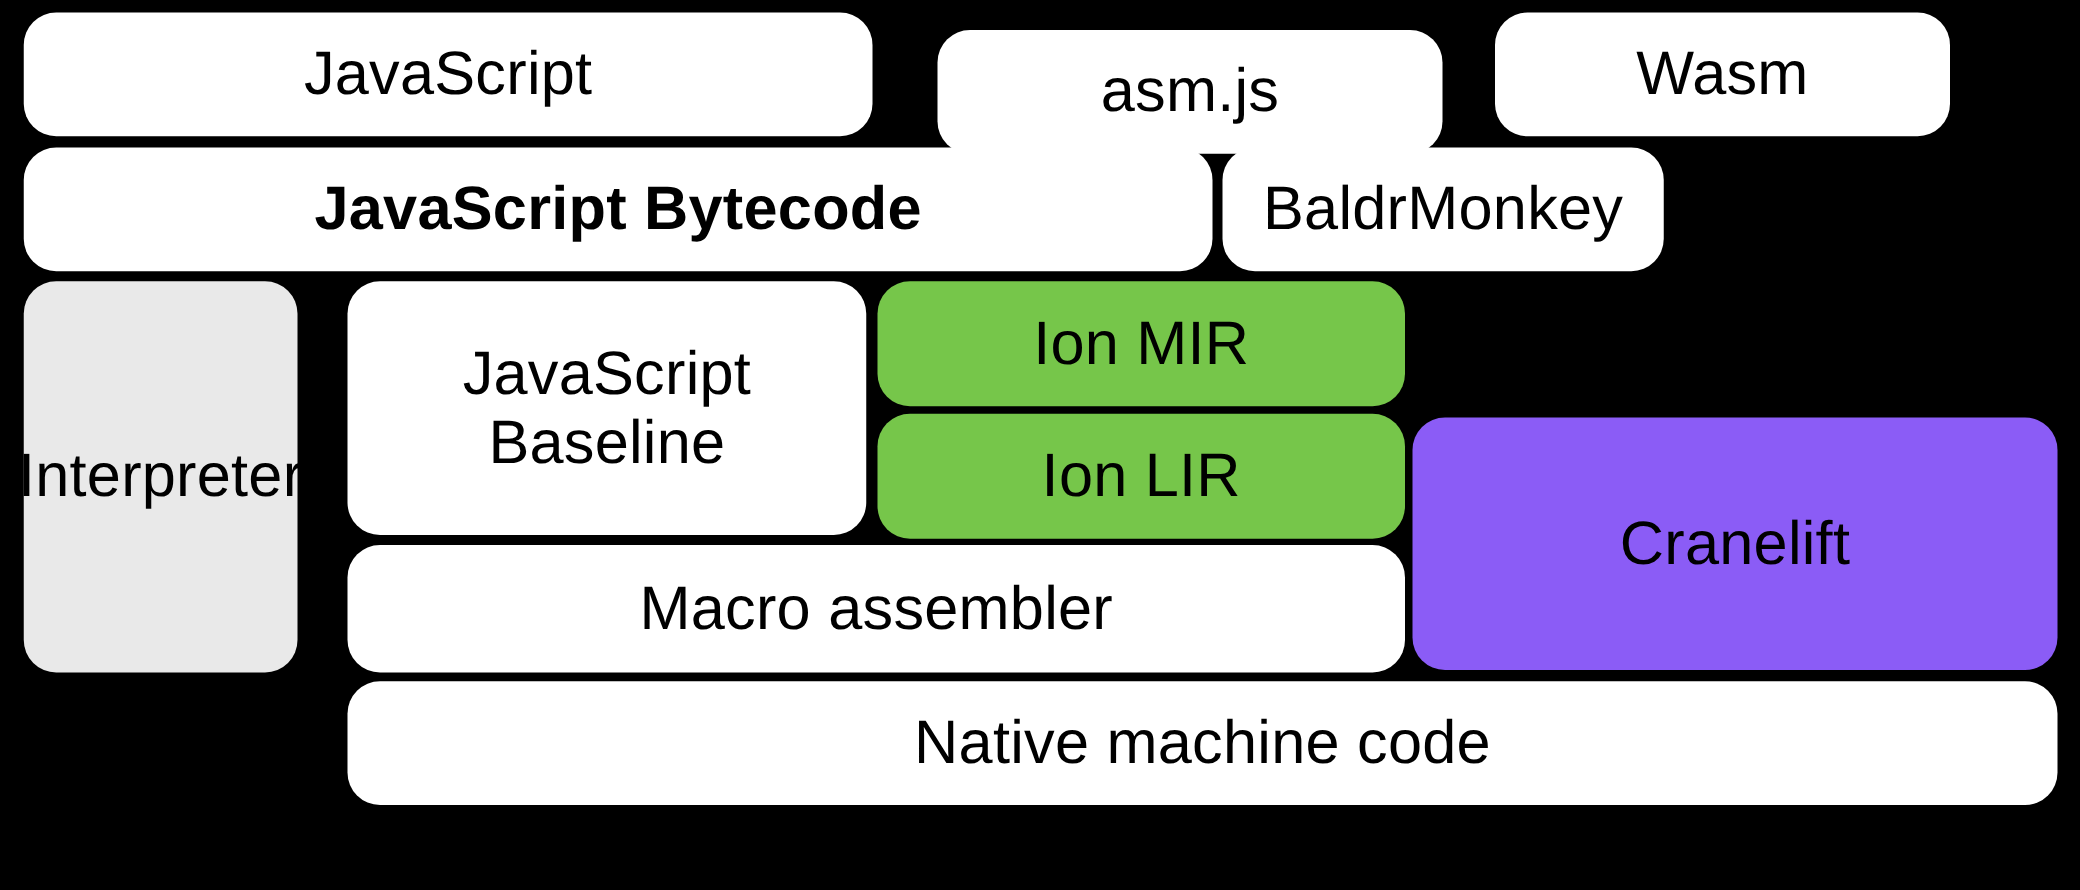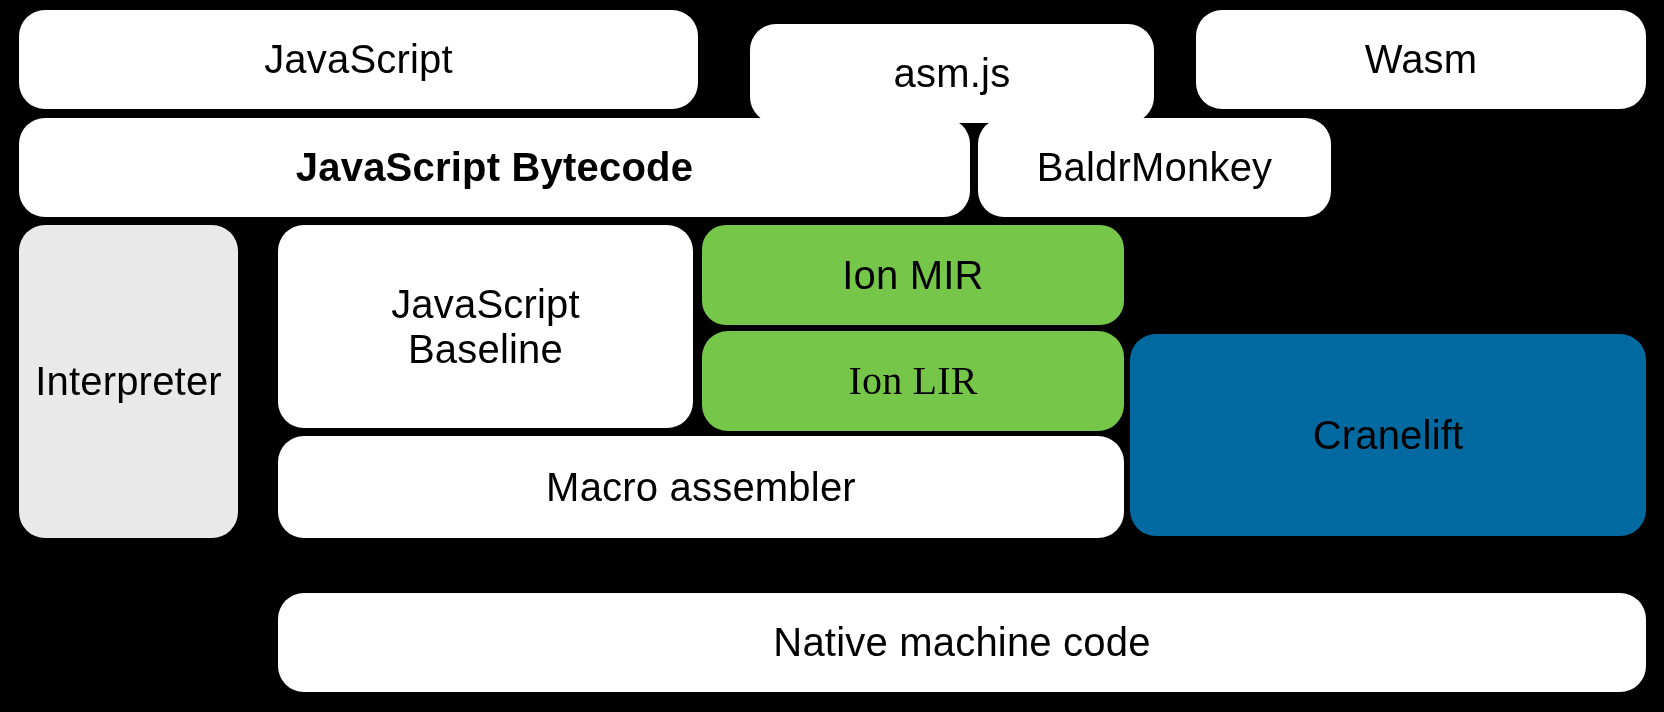--- a/index.html
+++ b/index.html
@@ -21,51 +21,51 @@
   }
   .node {
     position: absolute;
     box-sizing: border-box;
     display: flex;
     align-items: center;
     justify-content: center;
     text-align: center;
     border-radius: 26px;
     color: #000000;
-    font-size: 40px;
+    font-size: 49px;
     line-height: 1.12;
     font-weight: 400;
     letter-spacing: 0.2px;
     white-space: pre-line;
     user-select: none;
   }
   .fill-white  { background: #FFFFFF; }
   .fill-gray   { background: #E9E9E9; }
   .fill-green  { background: #76C64A; }
-  .fill-pink   { background: #0369a1; }
+  .fill-pink   { background: #8b5cf6; }
 
   
   #n-javascript   { left: 19px;   top: 10px;  width: 679px;  height: 99px; }
   #n-asmjs        { left: 706px;  top: 24px;  width: 404px;  height: 99px; margin-left: 44px; }
-  #n-wasm         { left: 1196px; top: 10px;  width: 450px;  height: 99px; }
+  #n-wasm         { left: 1196px; top: 10px;  width: 364px;  height: 99px; }
 
   
   #n-js-bytecode  { left: 19px;   top: 118px; width: 951px;  height: 99px; font-weight: bold; }
   #n-baldrmonkey  { left: 978px;  top: 118px; width: 353px;  height: 99px; text-align: right; }
 
   
   #n-interpreter  { left: 19px;   top: 225px; width: 219px;  height: 313px; }
   #n-js-baseline  { left: 278px;  top: 225px; width: 415px;  height: 203px; }
-  #n-ion-mir      { left: 702px;  top: 225px; width: 422px;  height: 100px; border-radius: 24px; }
-  #n-ion-lir      { left: 702px;  top: 331px; width: 422px;  height: 100px; font-family: Liberation Serif, serif; }
+  #n-ion-mir      { left: 702px;  top: 225px; width: 422px;  height: 100px; }
+  #n-ion-lir      { left: 702px;  top: 331px; width: 422px;  height: 100px; }
   #n-cranelift    { left: 1130px; top: 334px; width: 516px;  height: 202px; }
   #n-macro-asm    { left: 278px;  top: 436px; width: 846px;  height: 102px; }
 
   
-  #n-native       { left: 278px;  top: 545px; width: 1368px; height: 99px; margin-top: 48px; }
+  #n-native       { left: 278px;  top: 545px; width: 1368px; height: 99px; }
 </style>
 </head>
 <body>
 
 <div id="diagram">
 
   <div class="node fill-white" id="n-javascript">JavaScript</div>
   <div class="node fill-white" id="n-asmjs">asm.js</div>
   <div class="node fill-white" id="n-wasm">Wasm</div>
 

